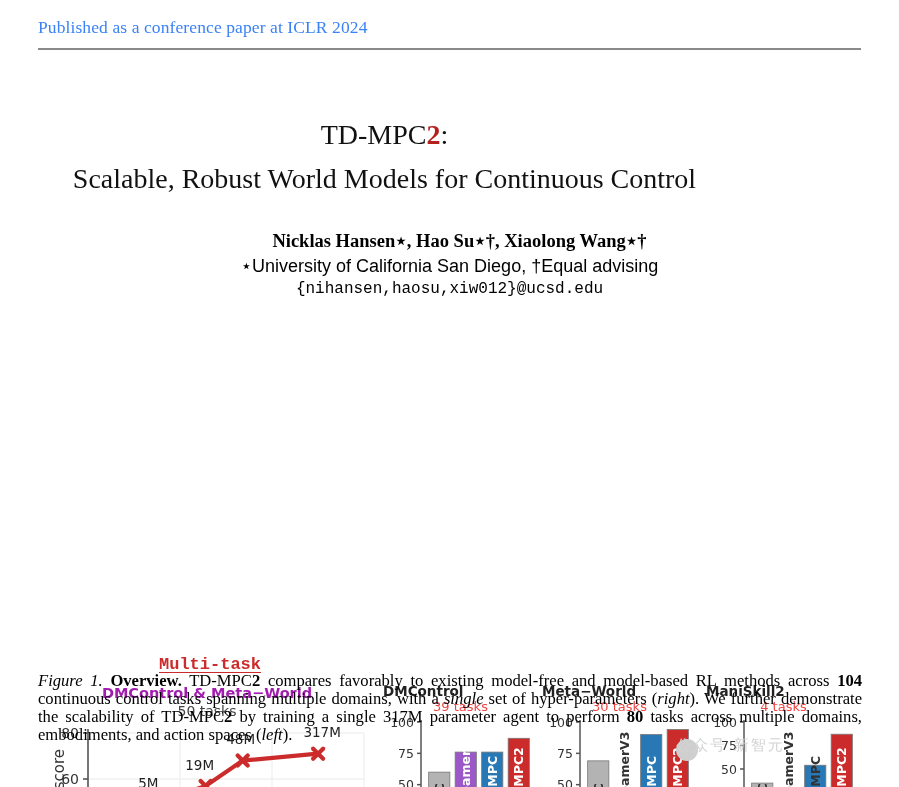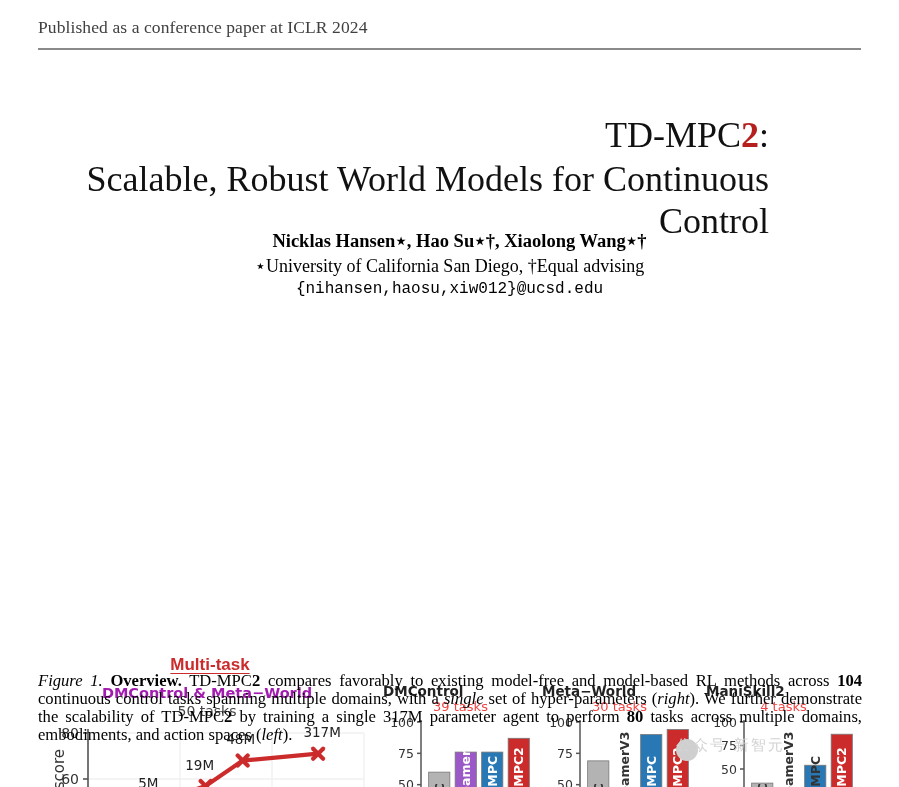--- a/index.html
+++ b/index.html
@@ -7,44 +7,44 @@
     width:899px;height:787px;background:#ffffff;
     font-family:"Liberation Serif",serif;
     color:#000;overflow:hidden;position:relative;
   }
   .page{position:relative;width:899px;height:787px;}
 
   
   .hdr{
     position:absolute;left:38px;top:17px;width:823px;
     font-family:"Liberation Serif",serif;
-    font-size:17.5px;color:#404040;letter-spacing:.1px;
+    font-size:17.5px;color:#3b82f6;letter-spacing:.1px;
   }
   .hdr-rule{position:absolute;left:38px;top:48px;width:823px;height:1.6px;background:#8a8a8a;}
 
   
-  .title{position:absolute;left:0;top:114px;width:769px;text-align:right;
-    font-family:"Liberation Serif",serif;font-size:36px;line-height:42px;color:#111;}
+  .title{position:absolute;left:0;top:114px;width:769px;text-align:center;
+    font-family:"Liberation Serif",serif;font-size:28px;line-height:42px;color:#111;}
   .title .red{color:#b5201e;font-weight:bold;}
   .t2{margin-top:2px;}
 
   
   .authors{position:absolute;left:0;top:230px;width:899px;text-align:center;
     font-family:"Liberation Serif",serif;font-size:18.5px;font-weight:bold;color:#000;padding-left:10px;}
   .affil{position:absolute;left:0;top:255px;width:899px;text-align:center;
-    font-family:Liberation Serif, serif;font-size:18px;font-weight:normal;color:#000;}
+    font-family:Liberation Sans, sans-serif;font-size:18px;font-weight:normal;color:#000;}
   .email{position:absolute;left:0;top:280px;width:899px;text-align:center;
     font-family:"Liberation Mono",monospace;font-size:16px;color:#000;}
 
   
   .figure{position:absolute;left:0;top:325px;width:899px;height:345px;}
 
   .sec-title{
     position:absolute;text-align:center;
-    font-family:Liberation Sans, sans-serif;
+    font-family:Liberation Mono, monospace;
     font-weight:bold;font-size:17px;color:#cc2b2b;
     text-decoration:underline;text-underline-offset:3px;
   }
   #sec-multi{left:130px;top:330px;width:160px;}
   #sec-single{left:530px;top:330px;width:160px;}
 
   
   .bigplot{position:absolute;left:42px;top:360px;width:330px;height:300px;}
   .bp-title{position:absolute;left:0;top:0;width:330px;text-align:center;
     font-family:"DejaVu Sans","Liberation Sans",sans-serif;font-weight:bold;font-size:14.5px;color:#a21caf;}

